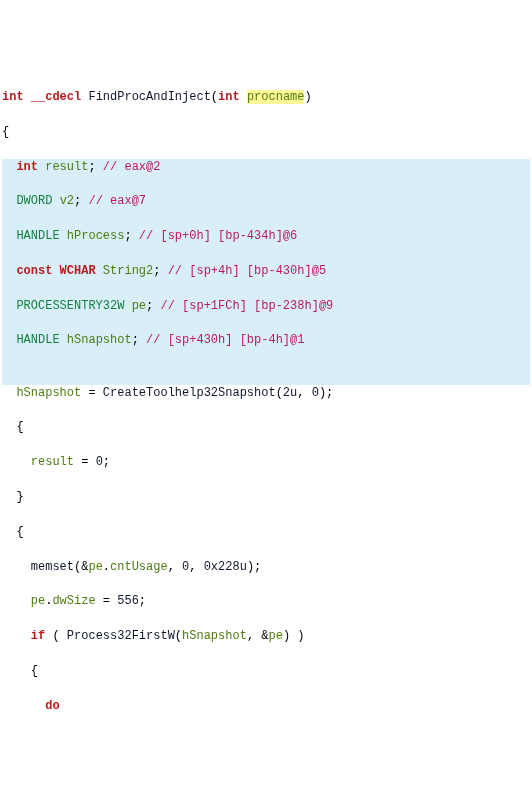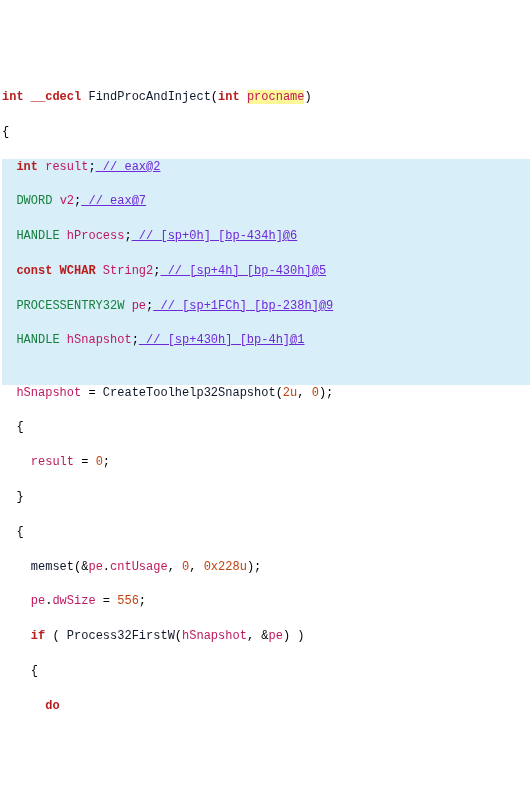--- a/index.html
+++ b/index.html
@@ -7,24 +7,24 @@
   font-family: "Consolas", "Courier New", monospace;
   font-size: 12px;
   line-height: 1.45;
   background: #ffffff;
   padding: 2px;
   white-space: pre;
 }
 .line { display: block; }
 .kw { color: #b91c1c; font-weight: bold; }
 .type { color: #15803d; }
-.varname { color: #be185d; }
-.comment { color: #6d28d9; text-decoration: underline; }
+.varname { color: #4d7c0f; }
+.comment { color: #be185d; }
 .func { color: #0f172a; }
-.num { color: #c2410c; }
+.num { color: #0f172a; }
 .highlight { background: #fff898; }
 .decl-block { background: #d8eef8; display: inline-block; width: 100%; }
 </style>
 </head>
 <body>
 
 
 
 <div>
 <span class="line"><span class="kw">int</span> <span class="kw">__cdecl</span> <span class="func">FindProcAndInject</span>(<span class="kw">int</span> <span class="varname highlight">procname</span>)</span>

